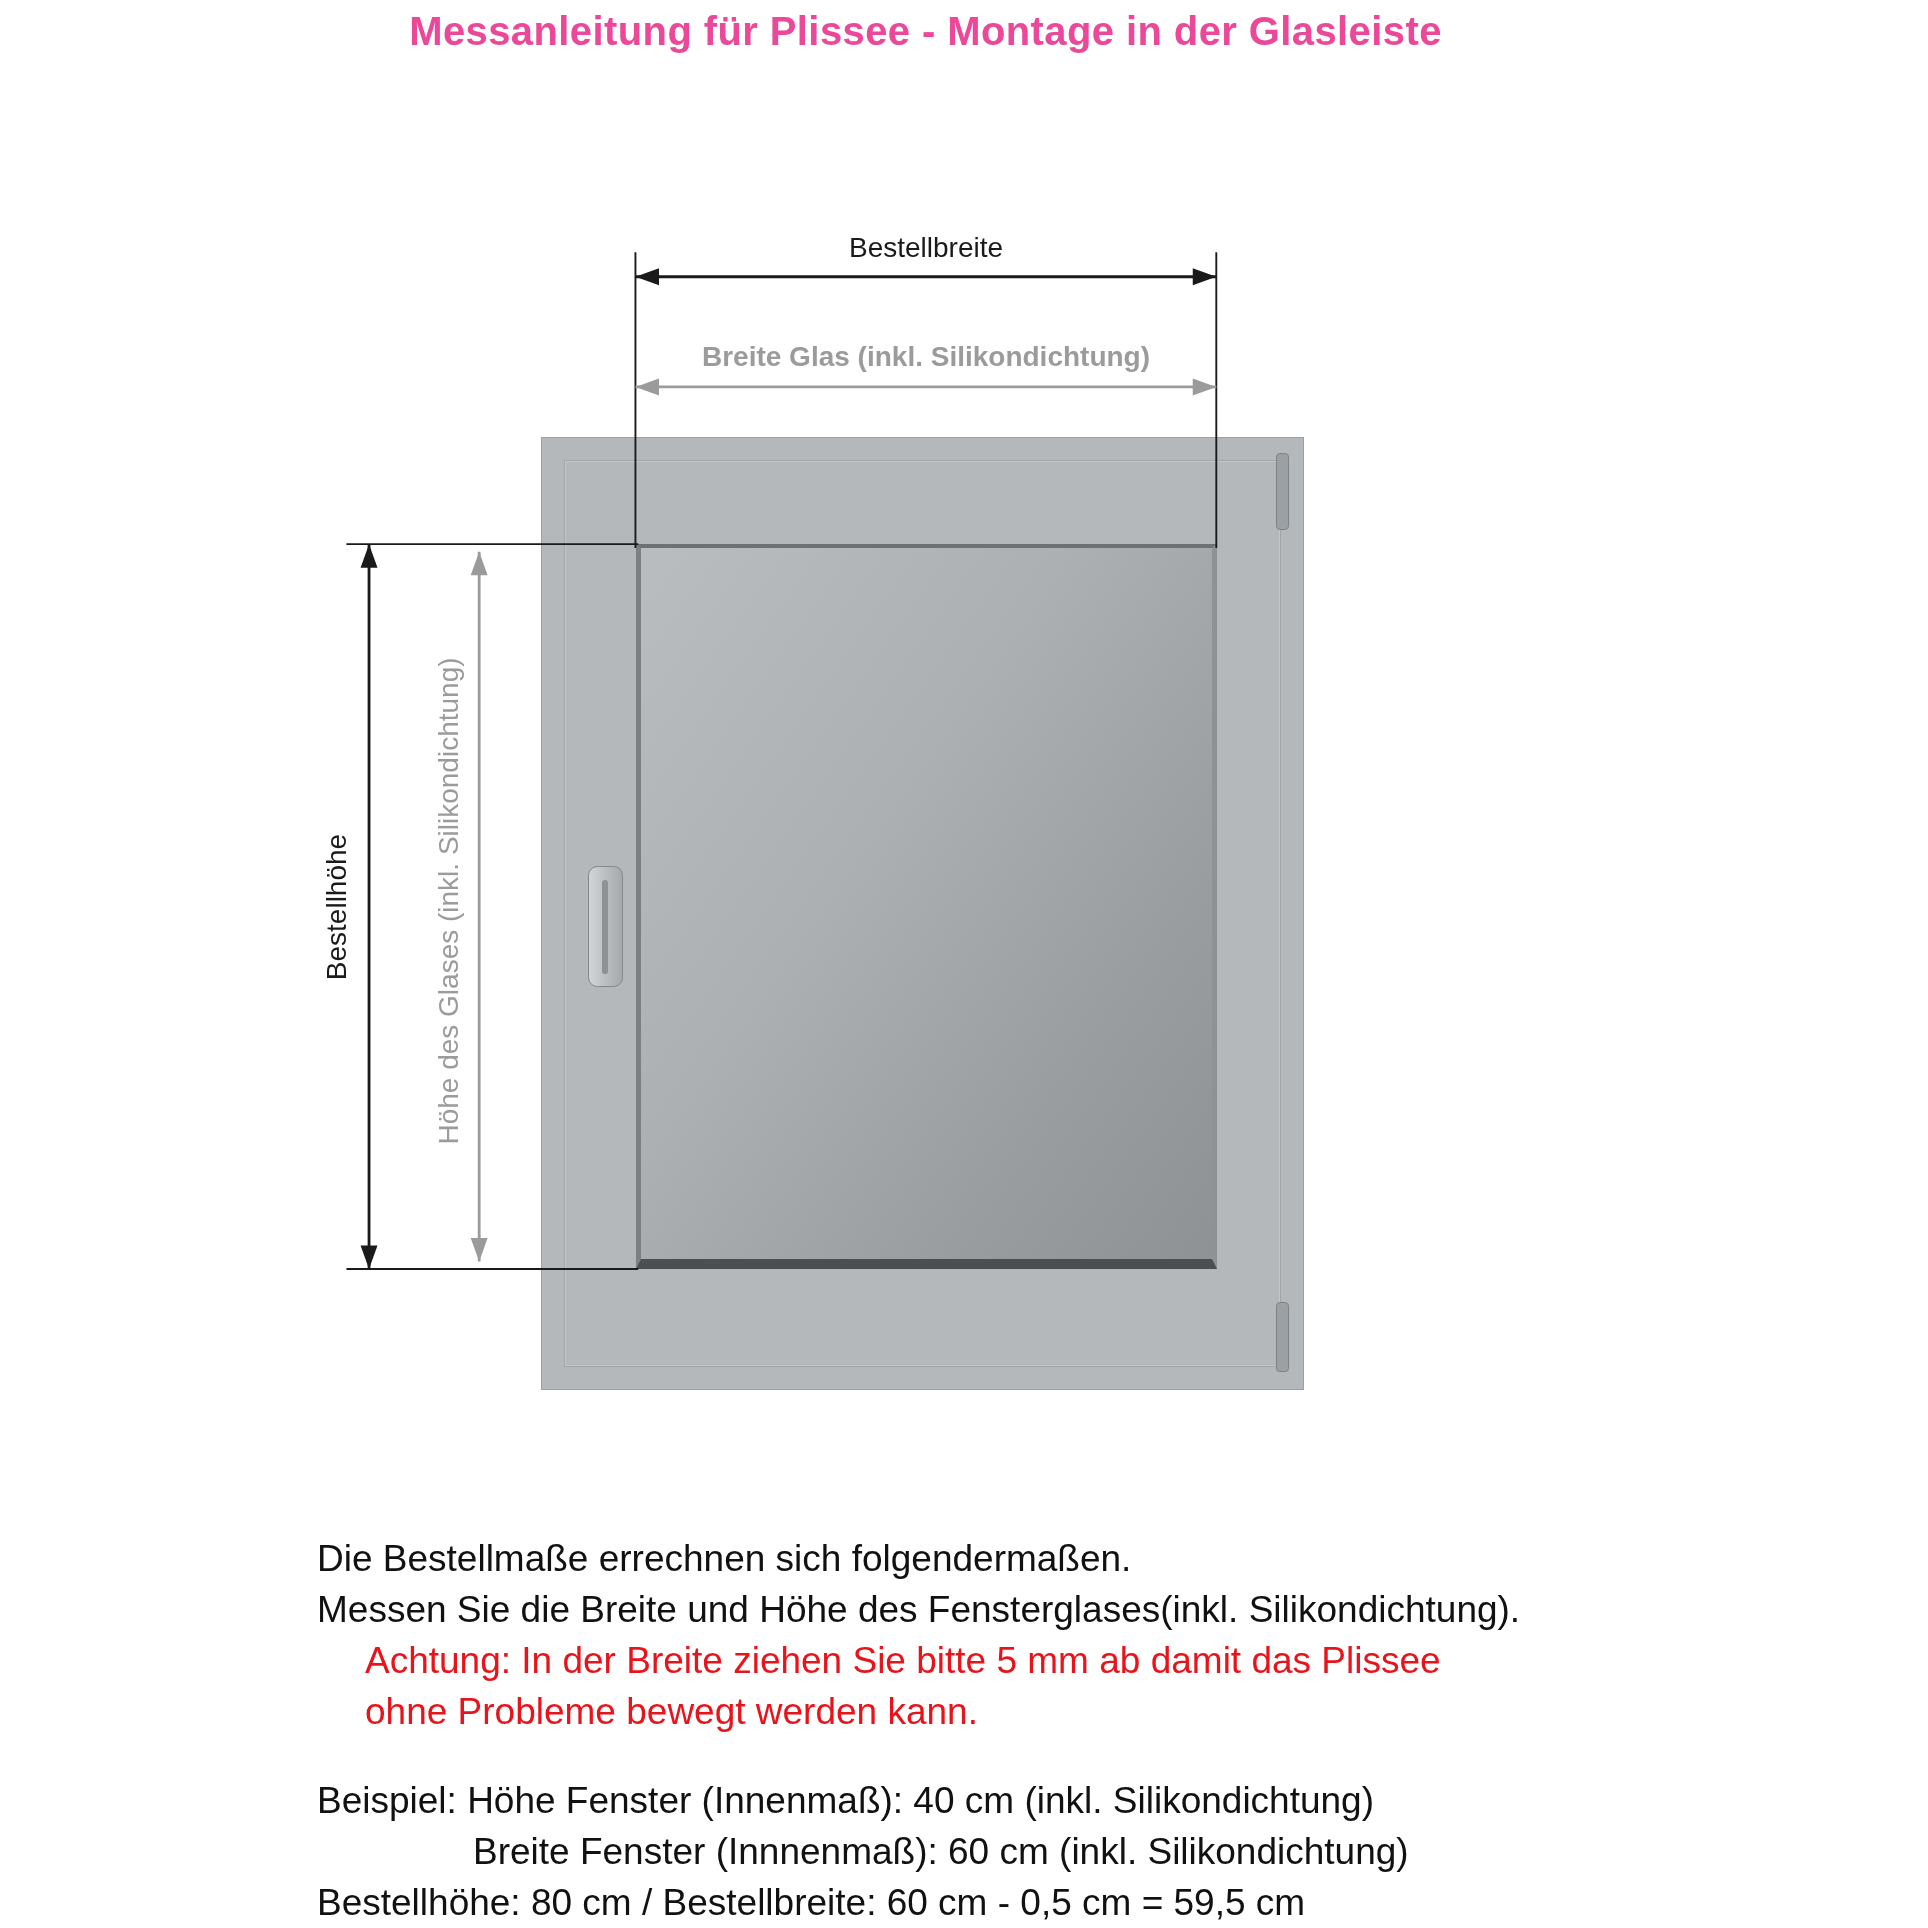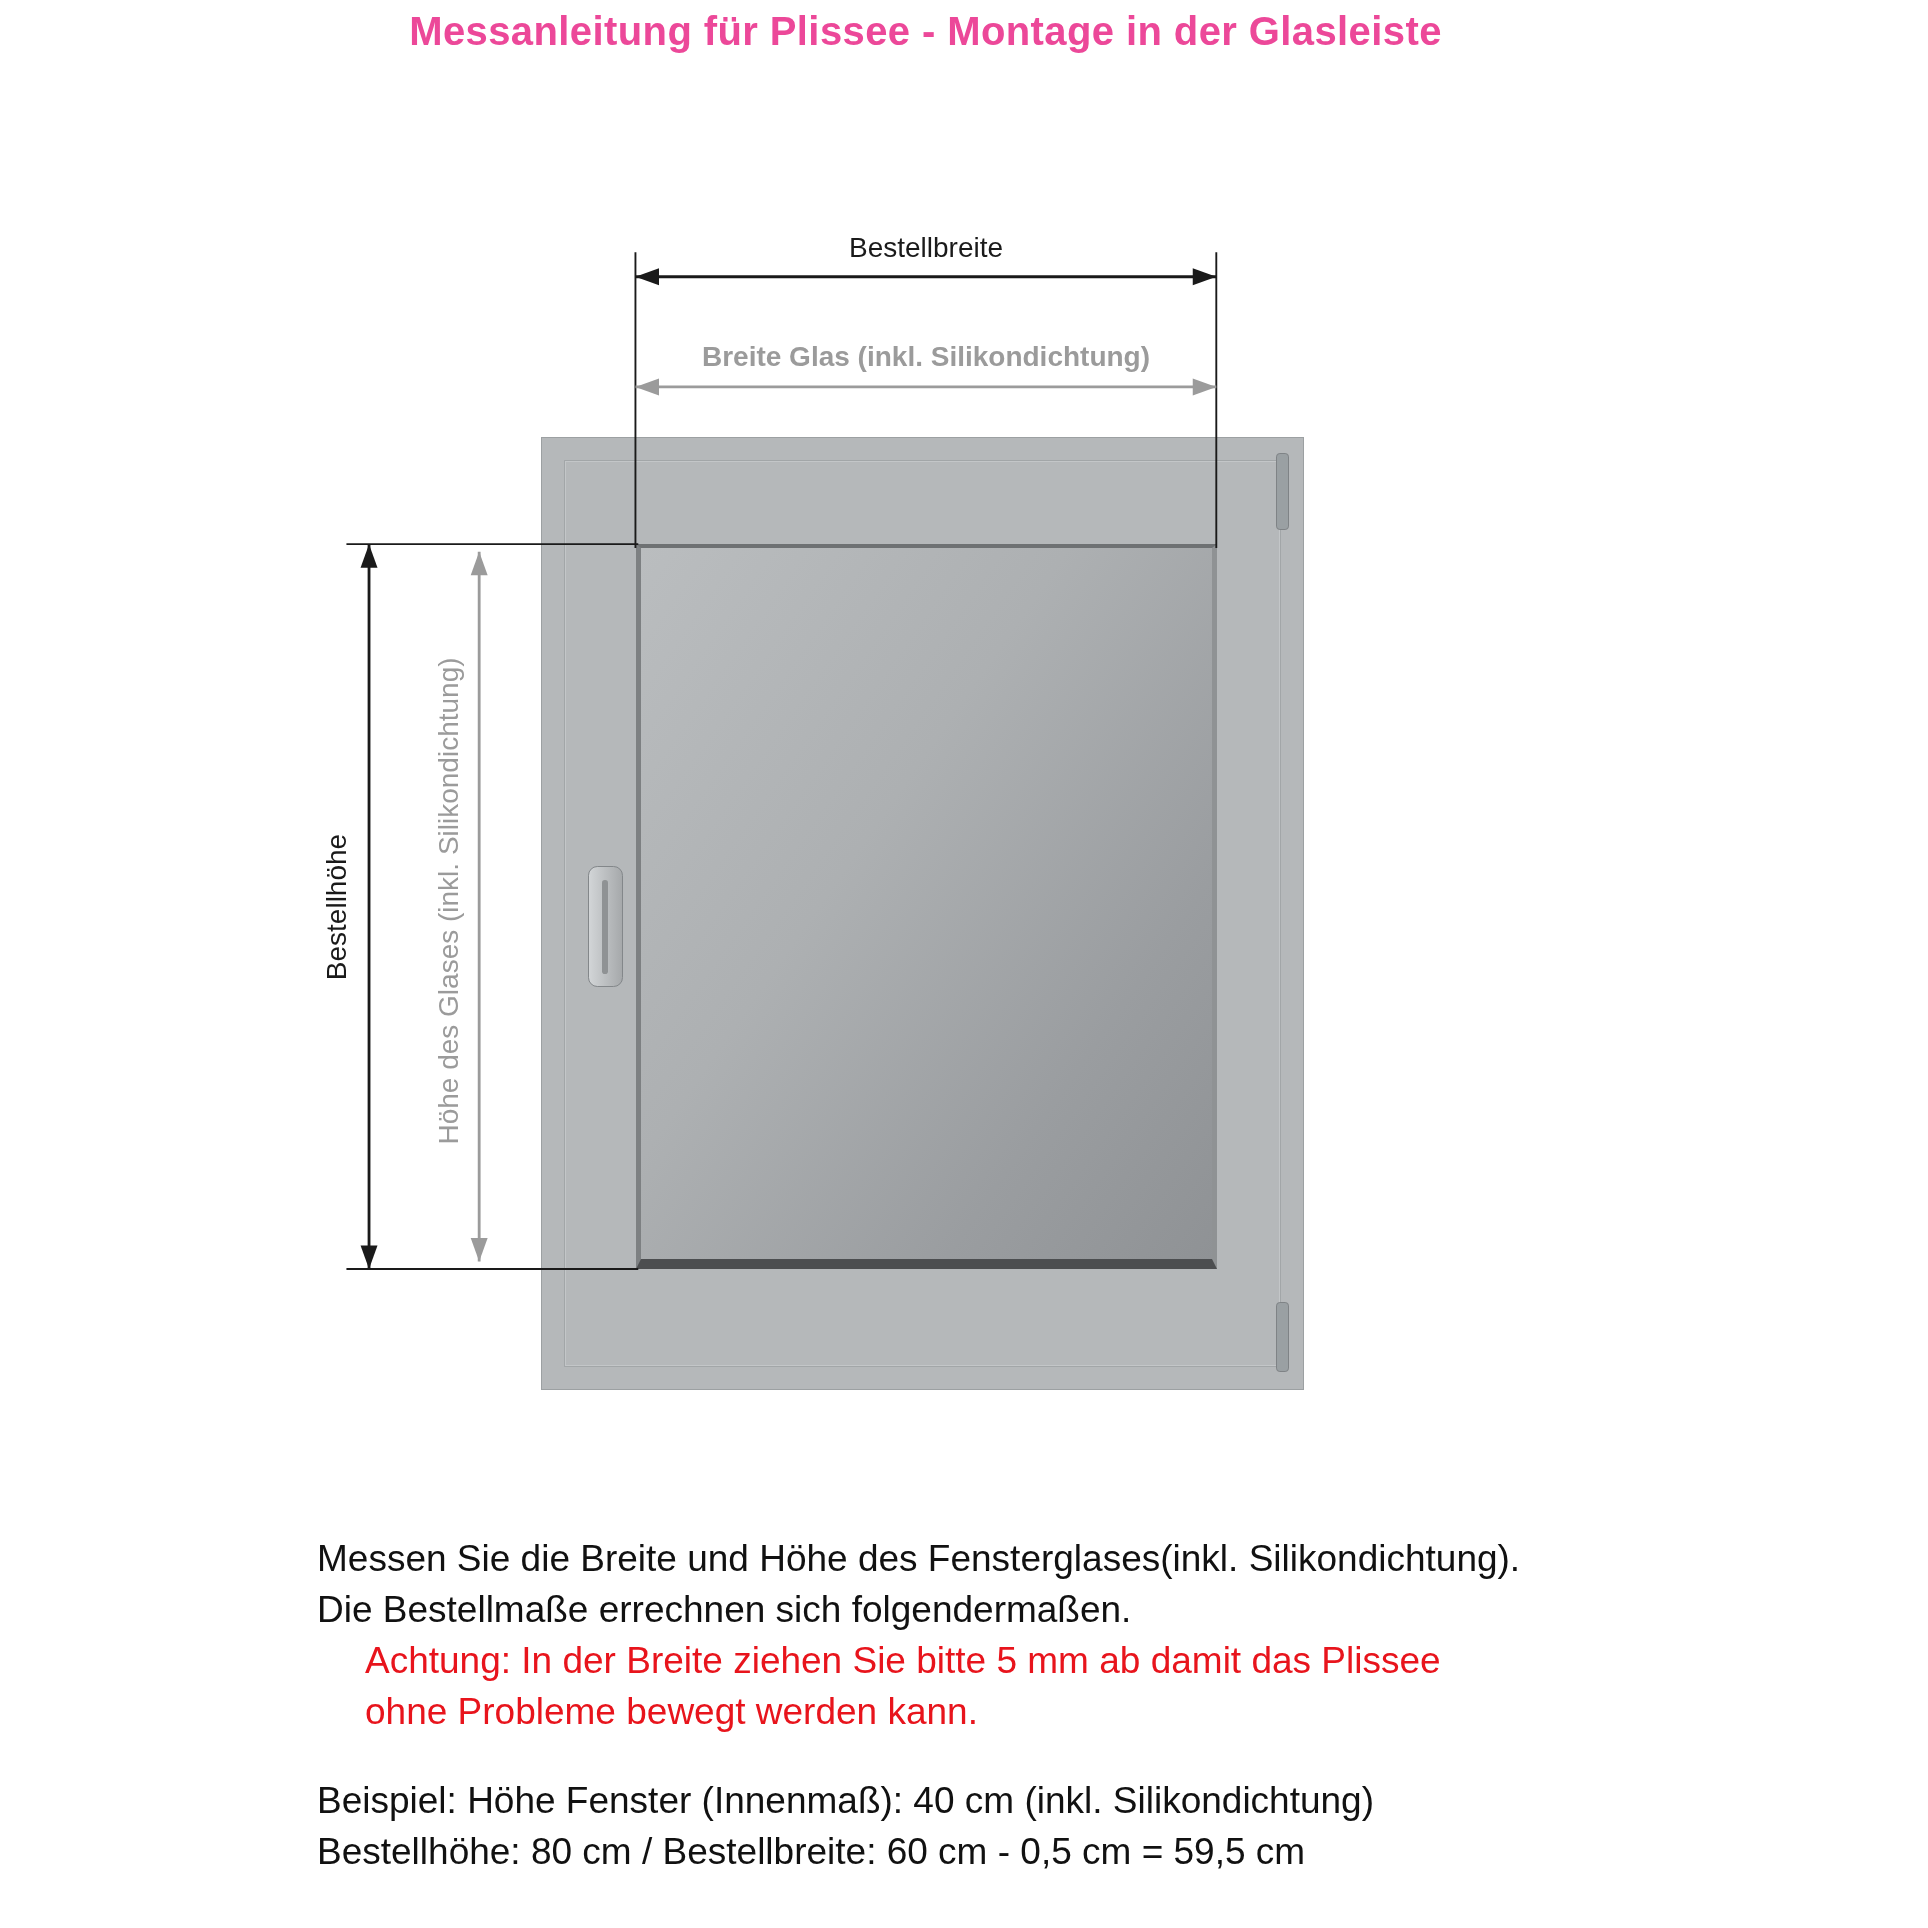--- a/index.html
+++ b/index.html
@@ -105,23 +105,24 @@
       <polygon points="509,1340 500,1315 518,1315" fill="#9b9b9b"></polygon>
     </g>
   </svg>
 
   <div class="dim-label h" style="left:926px;top:232px;text-align:center;">Bestellbreite</div>
   <div class="dim-label h gray" style="left:926px;top:341px;font-weight:bold;">Breite Glas (inkl. Silikondichtung)</div>
   <div class="dim-label v" style="left:337px;top:907px;">Bestellhöhe</div>
   <div class="dim-label v gray" style="left:449px;top:901px;">Höhe des Glases (inkl. Silikondichtung)</div>
 
   <div class="textblock">
+    <div>Die Bestellmaße errechnen sich folgendermaßen.</div>
     <div>Messen Sie die Breite und Höhe des Fensterglases(inkl. Silikondichtung).</div>
-    <div>Die Bestellmaße errechnen sich folgendermaßen.</div>
     <div class="warn">Achtung: In der Breite ziehen Sie bitte 5 mm ab damit das Plissee</div>
     <div class="warn">ohne Probleme bewegt werden kann.</div>
     <div class="spacer"></div>
     <div>Beispiel: Höhe Fenster (Innenmaß): 40 cm (inkl. Silikondichtung)</div>
+    <div class="indent">Breite Fenster (Innnenmaß): 60 cm  (inkl. Silikondichtung)</div>
     <div>Bestellhöhe: 80 cm / Bestellbreite: 60 cm  - 0,5 cm = 59,5 cm</div>
   </div>
 
 </div>
 
 
 </body></html>

